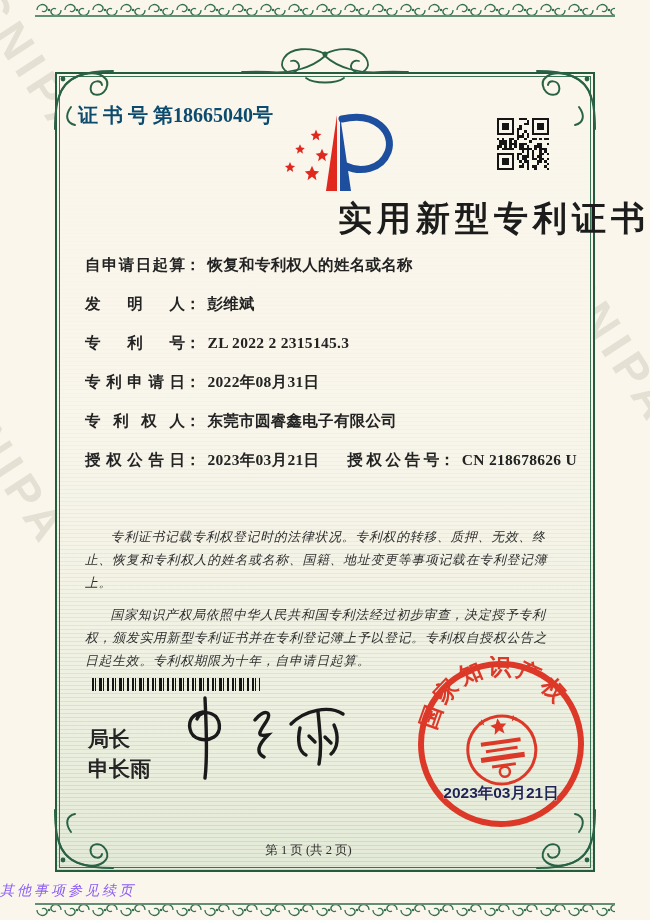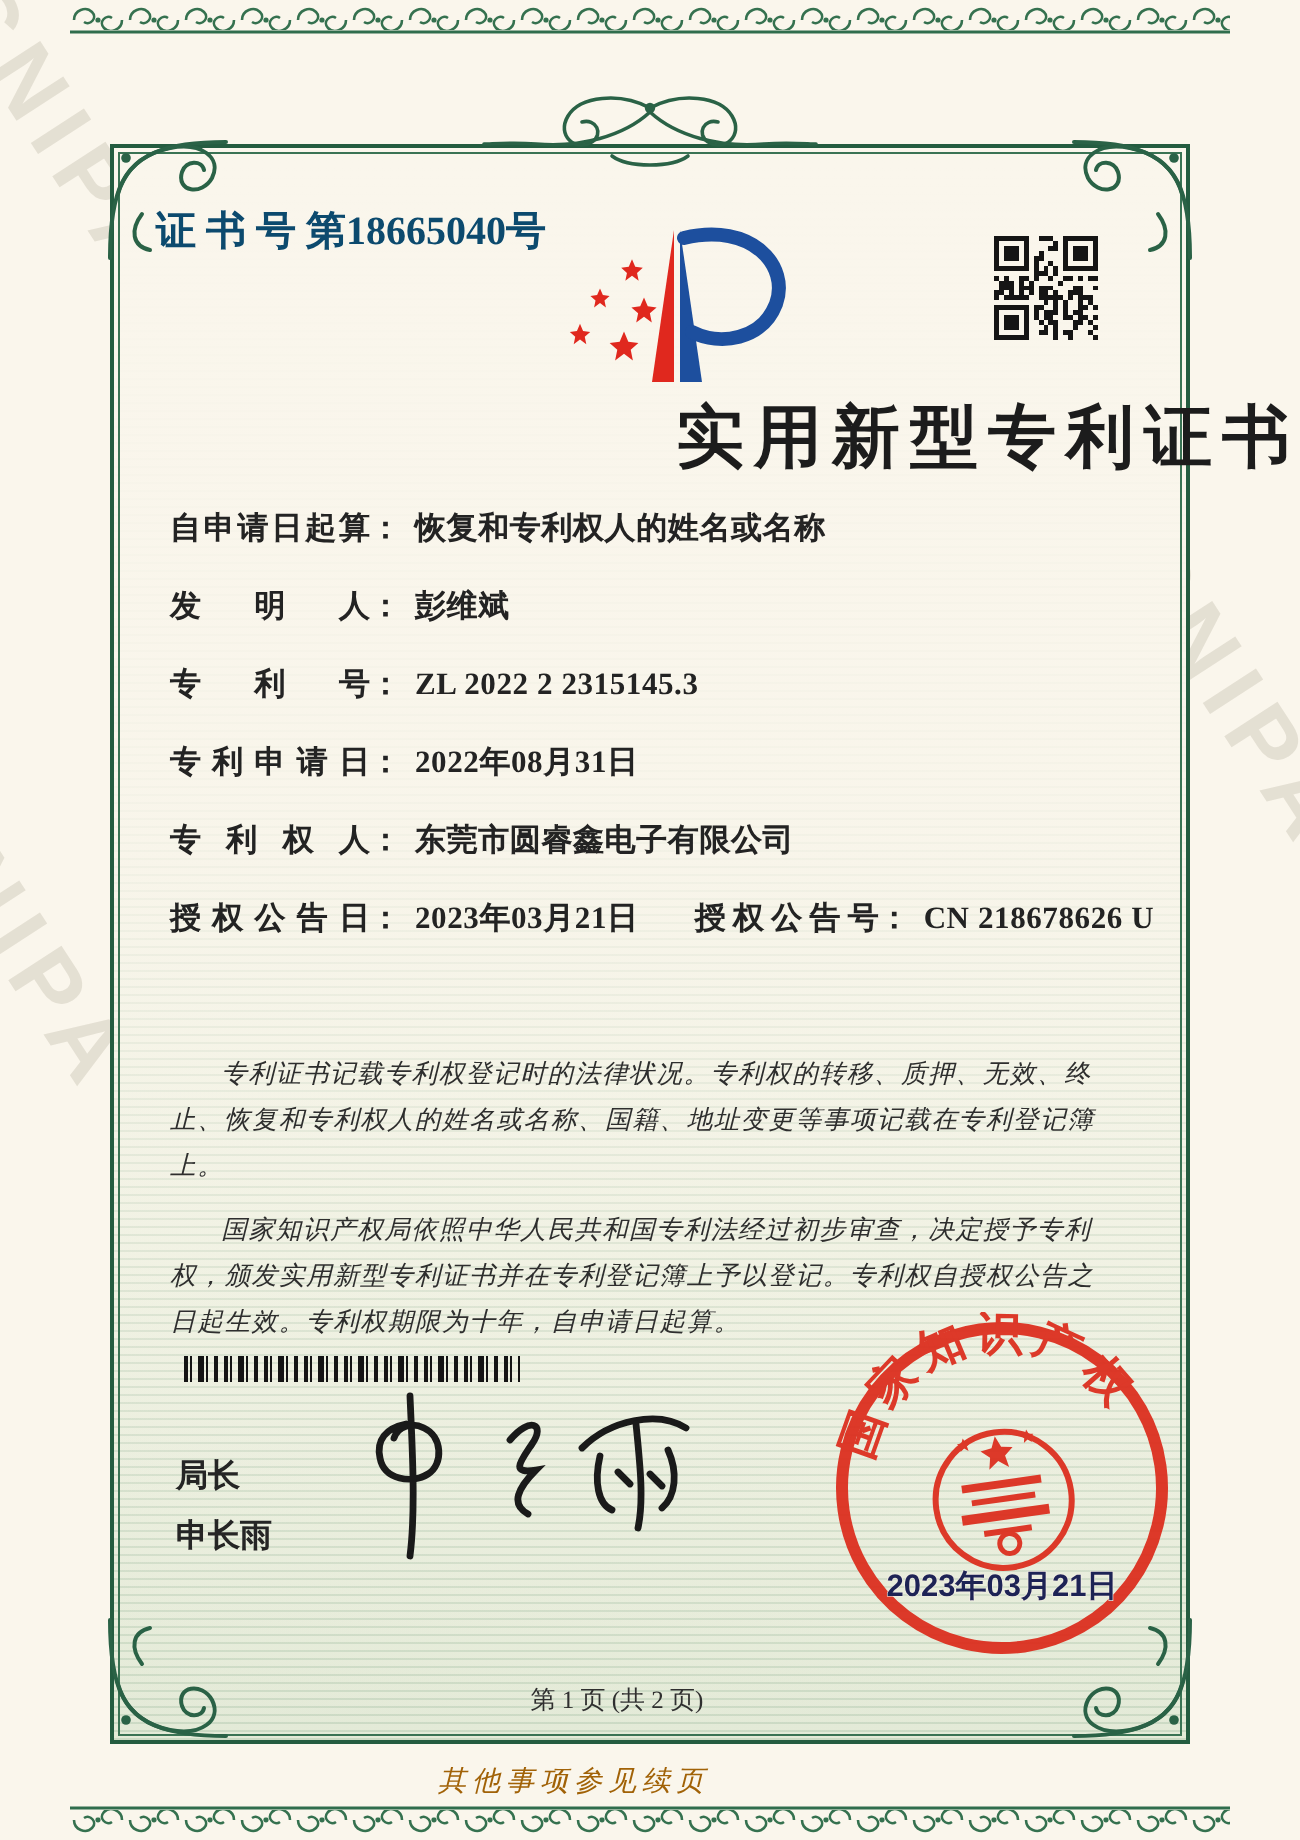--- a/index.html
+++ b/index.html
@@ -51,27 +51,27 @@
   .paras{position:absolute;left:85px;top:526px;width:474px;z-index:4;font-size:12.8px;line-height:23px;
      color:#2e2e2e;font-style:italic;font-weight:500;letter-spacing:0.8px;}
   .paras p{margin:0 0 9px 0;text-indent:2em;}
 
   .barcode{position:absolute;left:92px;top:678px;width:168px;height:13px;z-index:4;
      background:repeating-linear-gradient(90deg,#141414 0 2px,rgba(0,0,0,0) 2px 3px,#141414 3px 4px,
        rgba(0,0,0,0) 4px 7px,#141414 7px 10px,rgba(0,0,0,0) 10px 11px,#141414 11px 12px,
        rgba(0,0,0,0) 12px 15px,#141414 15px 17px,rgba(0,0,0,0) 17px 20px);}
 
   .director{position:absolute;left:88px;top:724px;z-index:4;font-family:"Liberation Sans","DejaVu Sans",sans-serif;
-     font-size:16px;font-weight:700;color:#252525;line-height:30px;}
+     font-size:21px;font-weight:700;color:#252525;line-height:30px;}
   .signature{position:absolute;left:175px;top:692px;width:185px;height:95px;z-index:4;}
 
   .seal{position:absolute;left:413px;top:656px;width:176px;height:176px;z-index:5;}
   .pageinfo{position:absolute;left:0;top:842px;width:617px;text-align:center;font-size:12.5px;color:#2f2f2f;z-index:4;}
-  .footer-note{position:absolute;left:0;top:882px;width:574px;text-align:center;font-size:14px;font-style:italic;
-     letter-spacing:3px;color:#a16207;z-index:4;}
+  .footer-note{position:absolute;left:0;top:882px;width:574px;text-align:left;font-size:14px;font-style:italic;
+     letter-spacing:3px;color:#8b5cf6;z-index:4;}
 </style>
 </head>
 <body>
 
 <div class="page">
 
   <div class="wm" style="left:6px;top:-22px;">CNIPA</div>
   <div class="wm" style="left:592px;top:258px;">CNIPA</div>
   <div class="wm" style="left:-16px;top:380px;">CNIPA</div>
   <div class="wm pink" style="left:356px;top:662px;">CNIPA</div>

